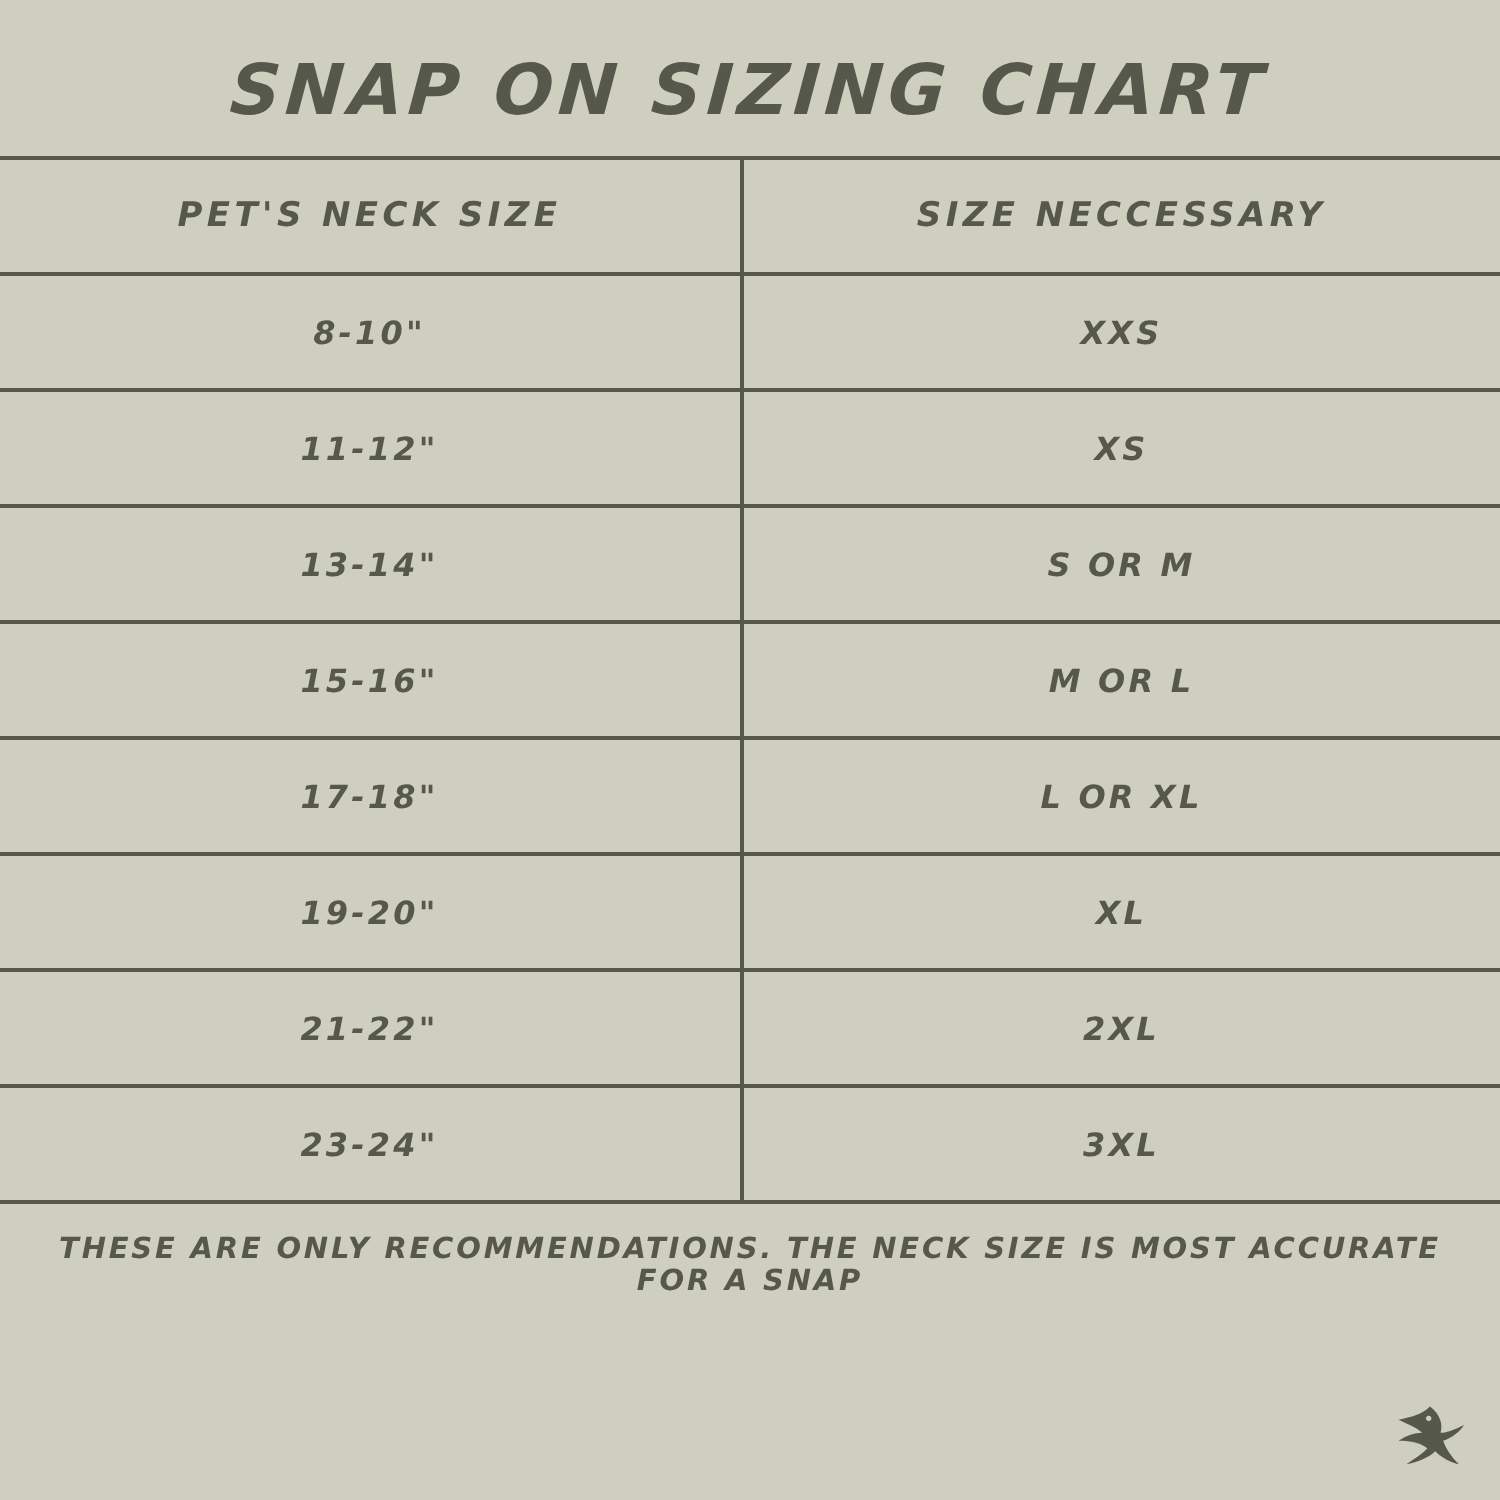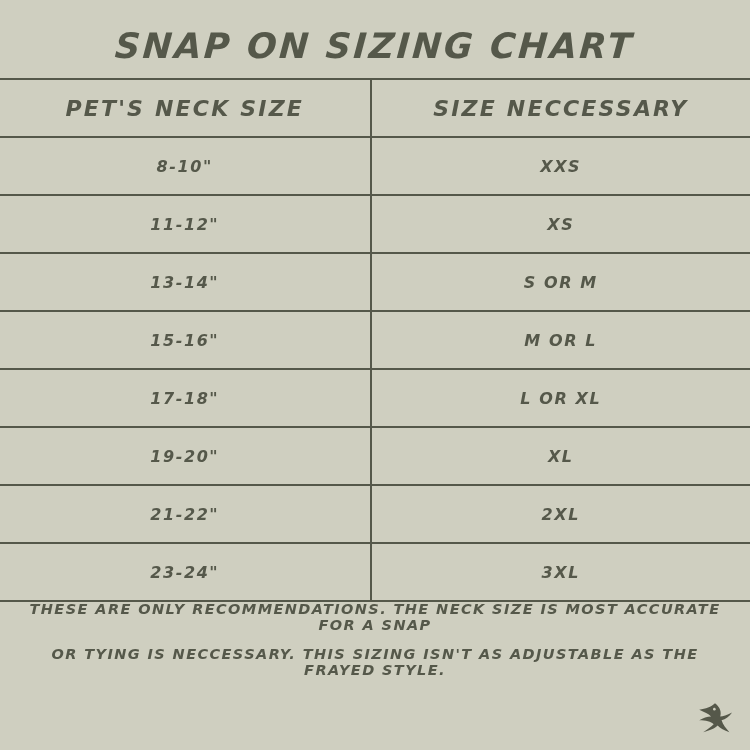--- a/index.html
+++ b/index.html
@@ -44,40 +44,40 @@
     table-layout: fixed;
   }
   table.chart th, table.chart td {
     border-bottom: 2px solid #55584a;
     text-align: center;
     color: #55584a;
     font-style: italic;
     letter-spacing: 1.6px;
   }
   table.chart th {
-    font-size: 22px;
+    font-size: 17px;
     font-weight: bold;
     height: 54px;
     letter-spacing: 2.2px;
     margin-left: 10px;
   }
   table.chart td {
     font-size: 16px;
     height: 54px;
     font-weight: bold;
   }
   table.chart th.col-left, table.chart td.col-left {
     border-right: 2px solid #55584a;
     width: 49%;
   }
   table.chart tr.last td {
     border-bottom: 2px solid #55584a;
   }
   .note {
-    padding: 0 22px 0 22px;
+    padding: 16px 22px 0 22px;
     text-align: center;
   }
   .note p {
     margin: 0 0 13px 0;
     font-size: 14.5px;
     font-weight: bold;
     font-style: italic;
     letter-spacing: 1.4px;
     color: #55584a;
     line-height: 1.1;
@@ -137,21 +137,20 @@
       </tr>
       <tr class="last">
         <td class="col-left">23-24"</td>
         <td>3XL</td>
       </tr>
     </tbody>
   </table>
 
   <div class="note">
     <p>THESE ARE ONLY RECOMMENDATIONS. THE NECK SIZE IS MOST ACCURATE FOR A SNAP</p>
-    <p>OR TYING IS NECCESSARY. THIS SIZING ISN'T AS ADJUSTABLE AS THE FRAYED STYLE.</p>
 
   </div>
 
   <div class="logo">
     <svg viewBox="0 0 64 64" width="42" height="42" aria-hidden="true">
       <g fill="#55584a">
         <path d="M32 8 C26 14 18 16 8 18 C16 22 22 24 26 28 C20 28 14 30 8 34 C18 34 26 36 30 40 C26 44 20 48 14 52 C24 50 32 46 36 42 C40 46 46 50 54 52 C48 46 44 40 42 34 C48 32 54 28 58 22 C50 26 44 28 40 28 C42 22 40 14 32 8 Z"></path>
         <circle cx="31" cy="17" r="2" fill="#cfcfc0"></circle>
       </g>
     </svg>

